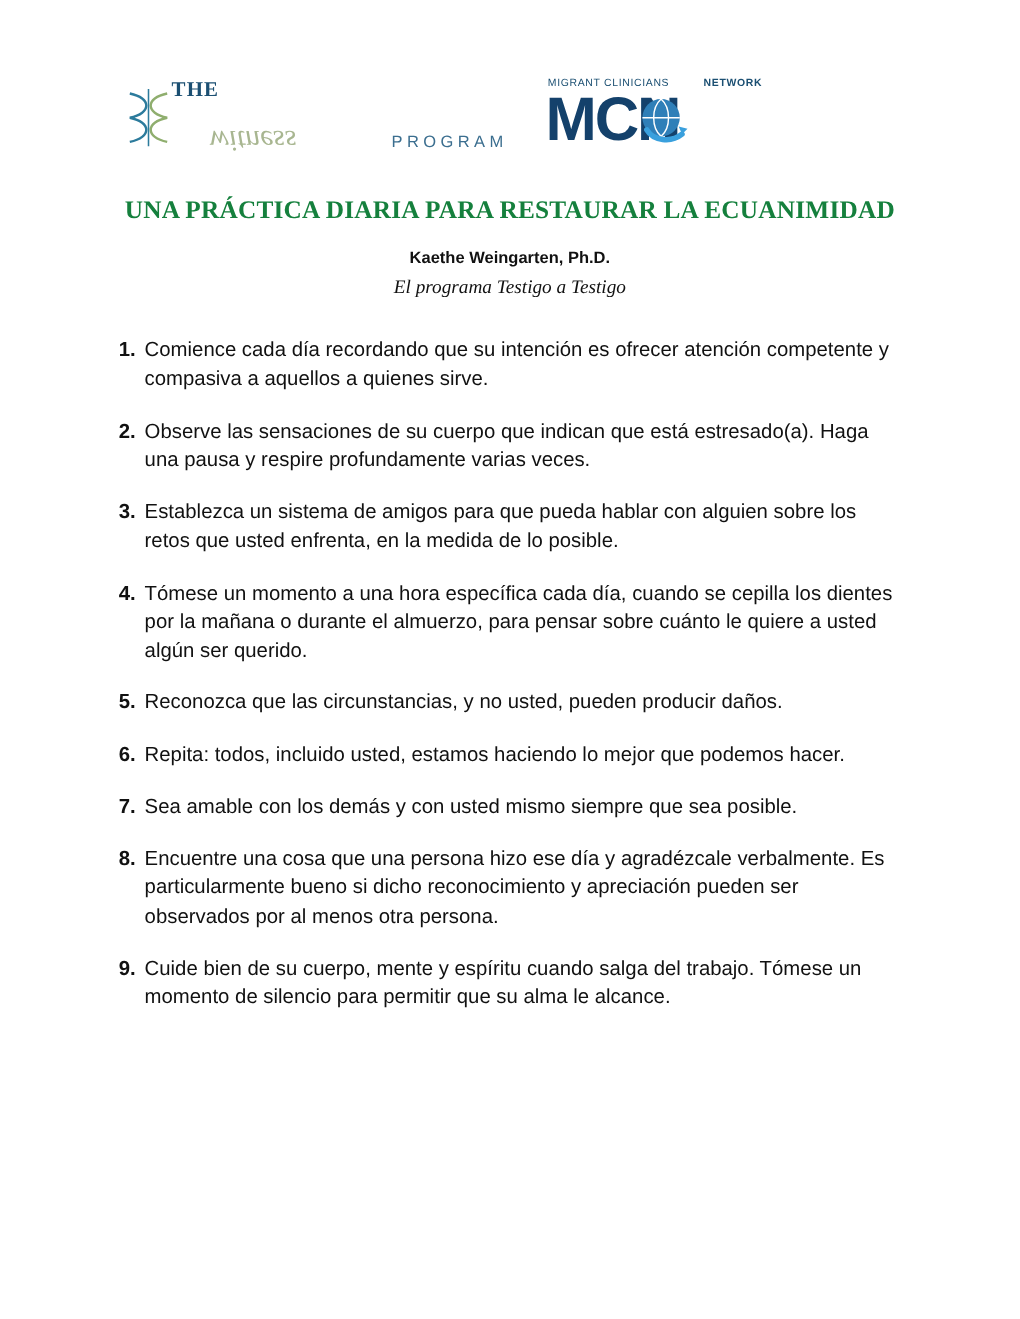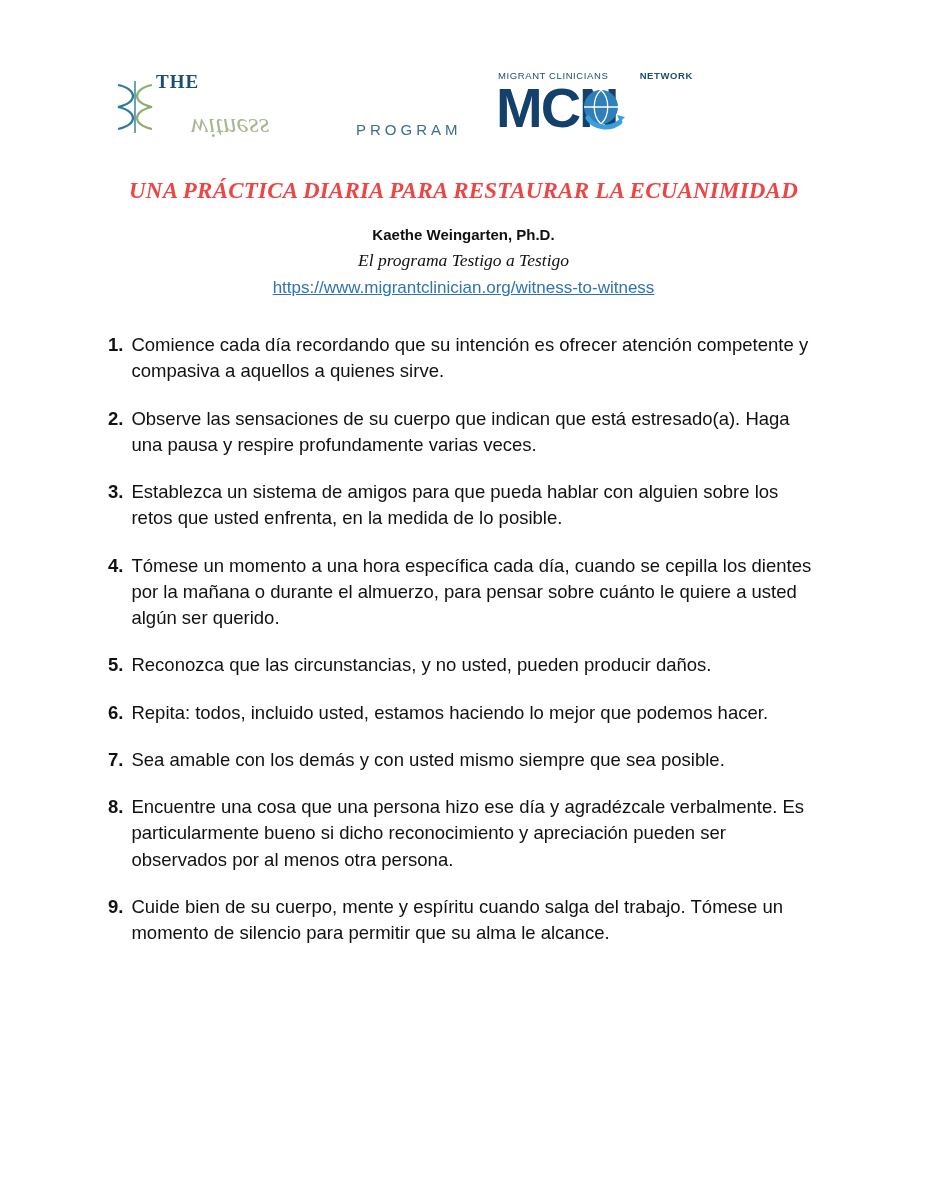--- a/index.html
+++ b/index.html
@@ -120,23 +120,22 @@
     height: 50px;
   }
 
   
   .doc-title {
     margin-top: 24px;
     text-align: center;
     font-family: "Liberation Serif", serif;
     font-weight: bold;
     font-size: 23px;
-    color: #ef4444;
+    color: #15803d;
     letter-spacing: 0.2px;
-    font-style: italic;
   }
   .author {
     margin-top: 22px;
     text-align: center;
     font-family: "Liberation Sans", sans-serif;
     font-weight: bold;
     font-size: 15px;
     color: #111111;
   }
   .program-line {
@@ -212,23 +211,20 @@
         <path d="M12 34 C18 44, 34 46, 44 38" fill="none" stroke="#3aa0dd" stroke-width="5" stroke-linecap="round"></path>
         <path d="M44 38 l-3 -7 l8 2 z" fill="#3aa0dd"></path>
       </svg>
     </div>
 
   </div>
 
   <h1 class="doc-title">UNA PRÁCTICA DIARIA PARA RESTAURAR LA ECUANIMIDAD</h1>
   <div class="author">Kaethe Weingarten, Ph.D.</div>
   <div class="program-line">El programa Testigo a Testigo</div>
-  <div class="url-line">
-    <a href="#">https://www.migrantclinician.org/witness-to-witness</a>
-  </div>
 
   <ol class="practice-list">
     <li class="practice-item">
       <span class="item-num">1.</span>
       <span class="item-text">Comience cada día recordando que su intención es ofrecer atención competente y compasiva a aquellos a quienes sirve.</span>
     </li>
     <li class="practice-item">
       <span class="item-num">2.</span>
       <span class="item-text">Observe las sensaciones de su cuerpo que indican que está estresado(a). Haga una pausa y respire profundamente varias veces.</span>
     </li>

